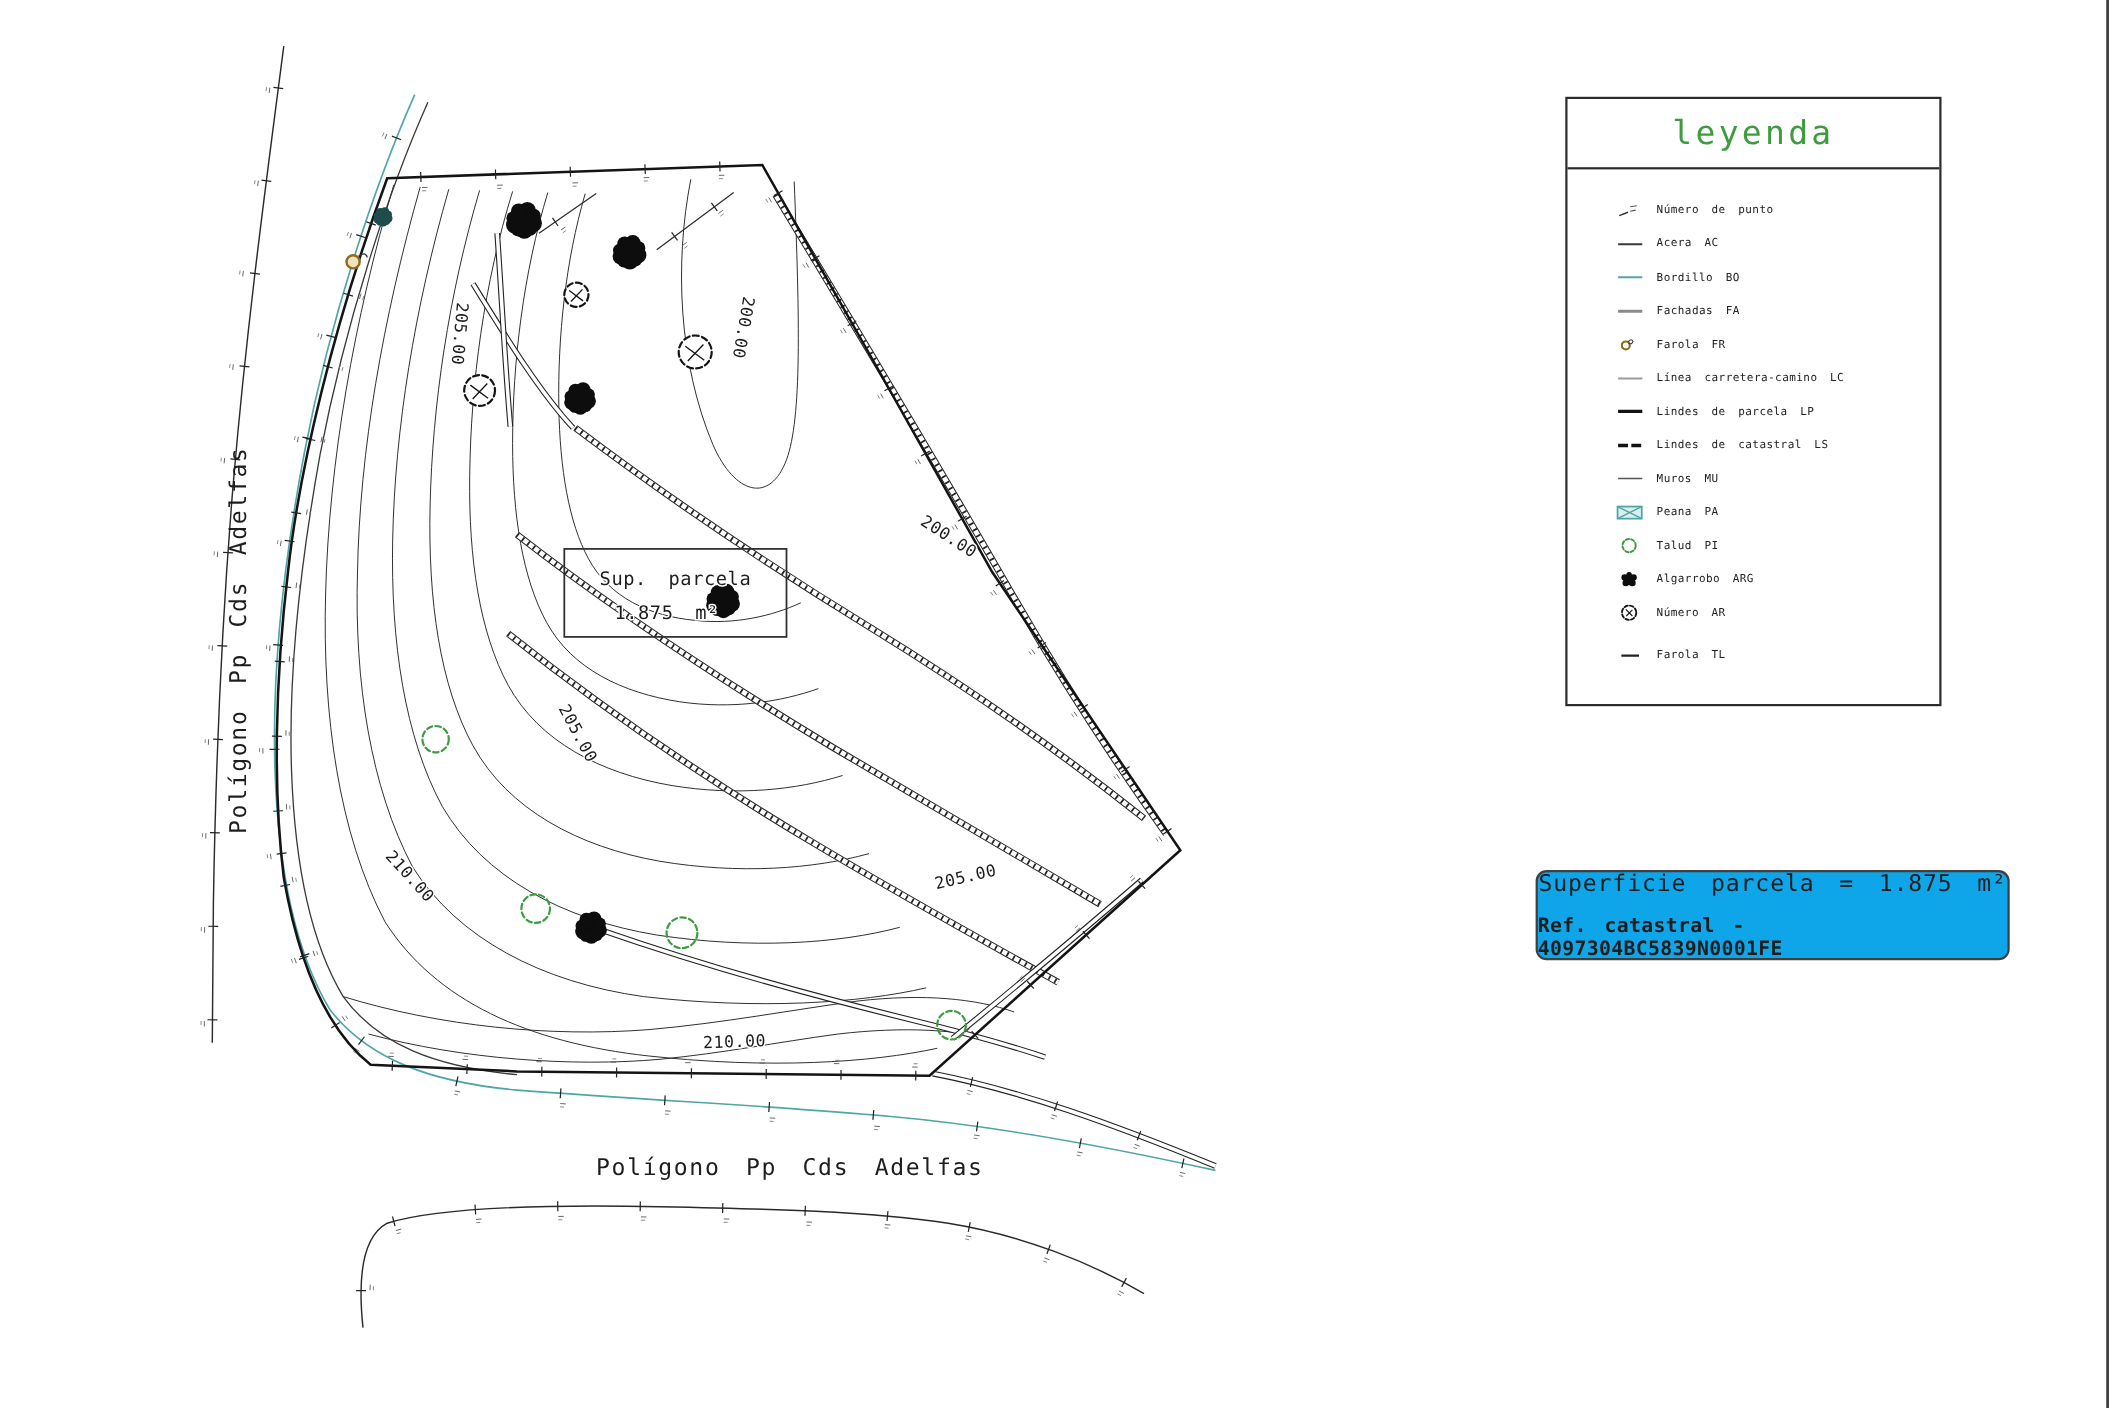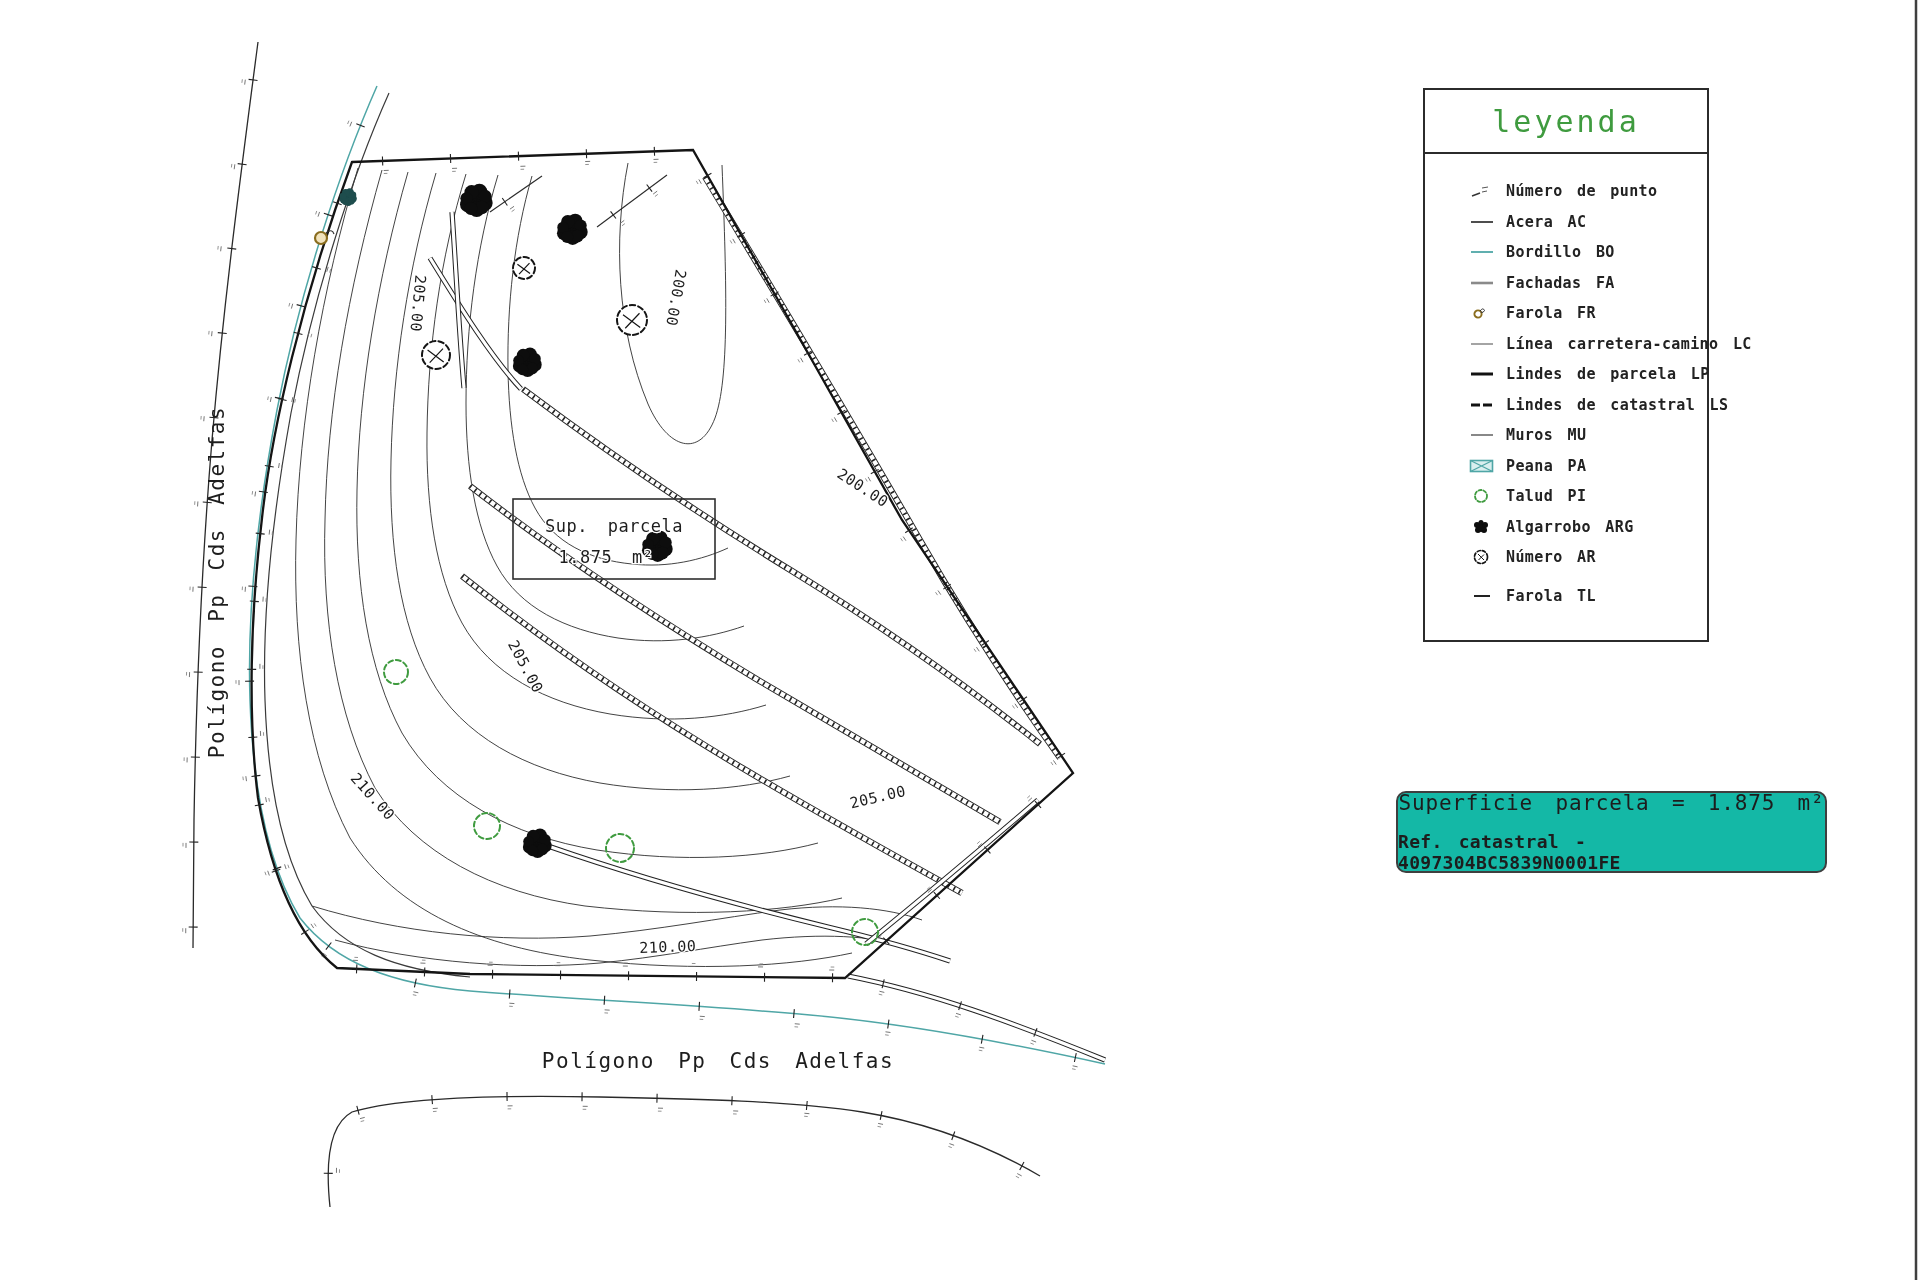--- a/index.html
+++ b/index.html
@@ -1,31 +1,31 @@
 <!DOCTYPE html>
 <html><head>
 <meta charset="utf-8">
 <style>
   html,body{margin:0;padding:0;background:#ffffff;}
   body{width:1920px;height:1280px;position:relative;overflow:hidden;
        font-family:"DejaVu Sans Mono","Liberation Sans",monospace;color:#1c1c1c;}
   #plan-svg{position:absolute;left:0;top:0;}
   
-  .legend-box{position:absolute;left:1423px;top:88px;width:286px;height:554px;
+  .legend-box{position:absolute;left:1423px;top:88px;width:342px;height:554px;
       border:2px solid #2b2b2b;background:#fff;box-sizing:border-box;}
   .legend-title{height:62px;border-bottom:2px solid #2b2b2b;display:flex;
       align-items:center;justify-content:center;font-size:30px;letter-spacing:3px;}
   .legend-items{padding:22px 10px 0 44px;display:flex;flex-direction:column;}
   .legend-row{display:flex;align-items:center;gap:11px;height:30.5px;}
   .legend-row.gap-before{margin-top:8px;}
   .legend-sym{width:26px;height:18px;flex:0 0 26px;display:flex;align-items:center;}
-  .legend-label{font-size:15px;letter-spacing:.4px;word-spacing:5px;color:#222;white-space:nowrap;font-weight:bold;}
+  .legend-label{font-size:10px;letter-spacing:.4px;word-spacing:5px;color:#222;white-space:nowrap;}
   
   .info-box{position:absolute;left:1396px;top:791px;width:431px;height:82px;
-      border:2px solid #3f3f3f;border-radius:10px;background:#14b8a6;box-sizing:border-box;
+      border:2px solid #3f3f3f;border-radius:10px;background:#0ea5e9;box-sizing:border-box;
       display:flex;flex-direction:column;align-items:center;justify-content:center;}
   .info-line1{font-size:21px;letter-spacing:.8px;word-spacing:9px;color:#1d1d1d;}
   .info-line2{font-size:18px;font-weight:bold;letter-spacing:.3px;word-spacing:5px;color:#1d1d1d;margin-top:16px;}
 </style>
 </head>
 <body>
 
 <svg id="plan-svg" width="1920" height="1280" viewBox="0 0 1920 1280">
     <path d="M 358,168 C 322,290 299,420 296,540 C 293,650 308,758 350,838 C 396,910 480,948 590,960 C 700,972 792,966 852,953" fill="none" stroke="#2e2e2e" stroke-width="0.9"></path>
     <path d="M 382,170 C 348,290 327,410 325,520 C 322,620 337,716 375,788 C 416,853 492,893 585,906 C 690,918 782,912 842,898" fill="none" stroke="#2e2e2e" stroke-width="0.9"></path>

